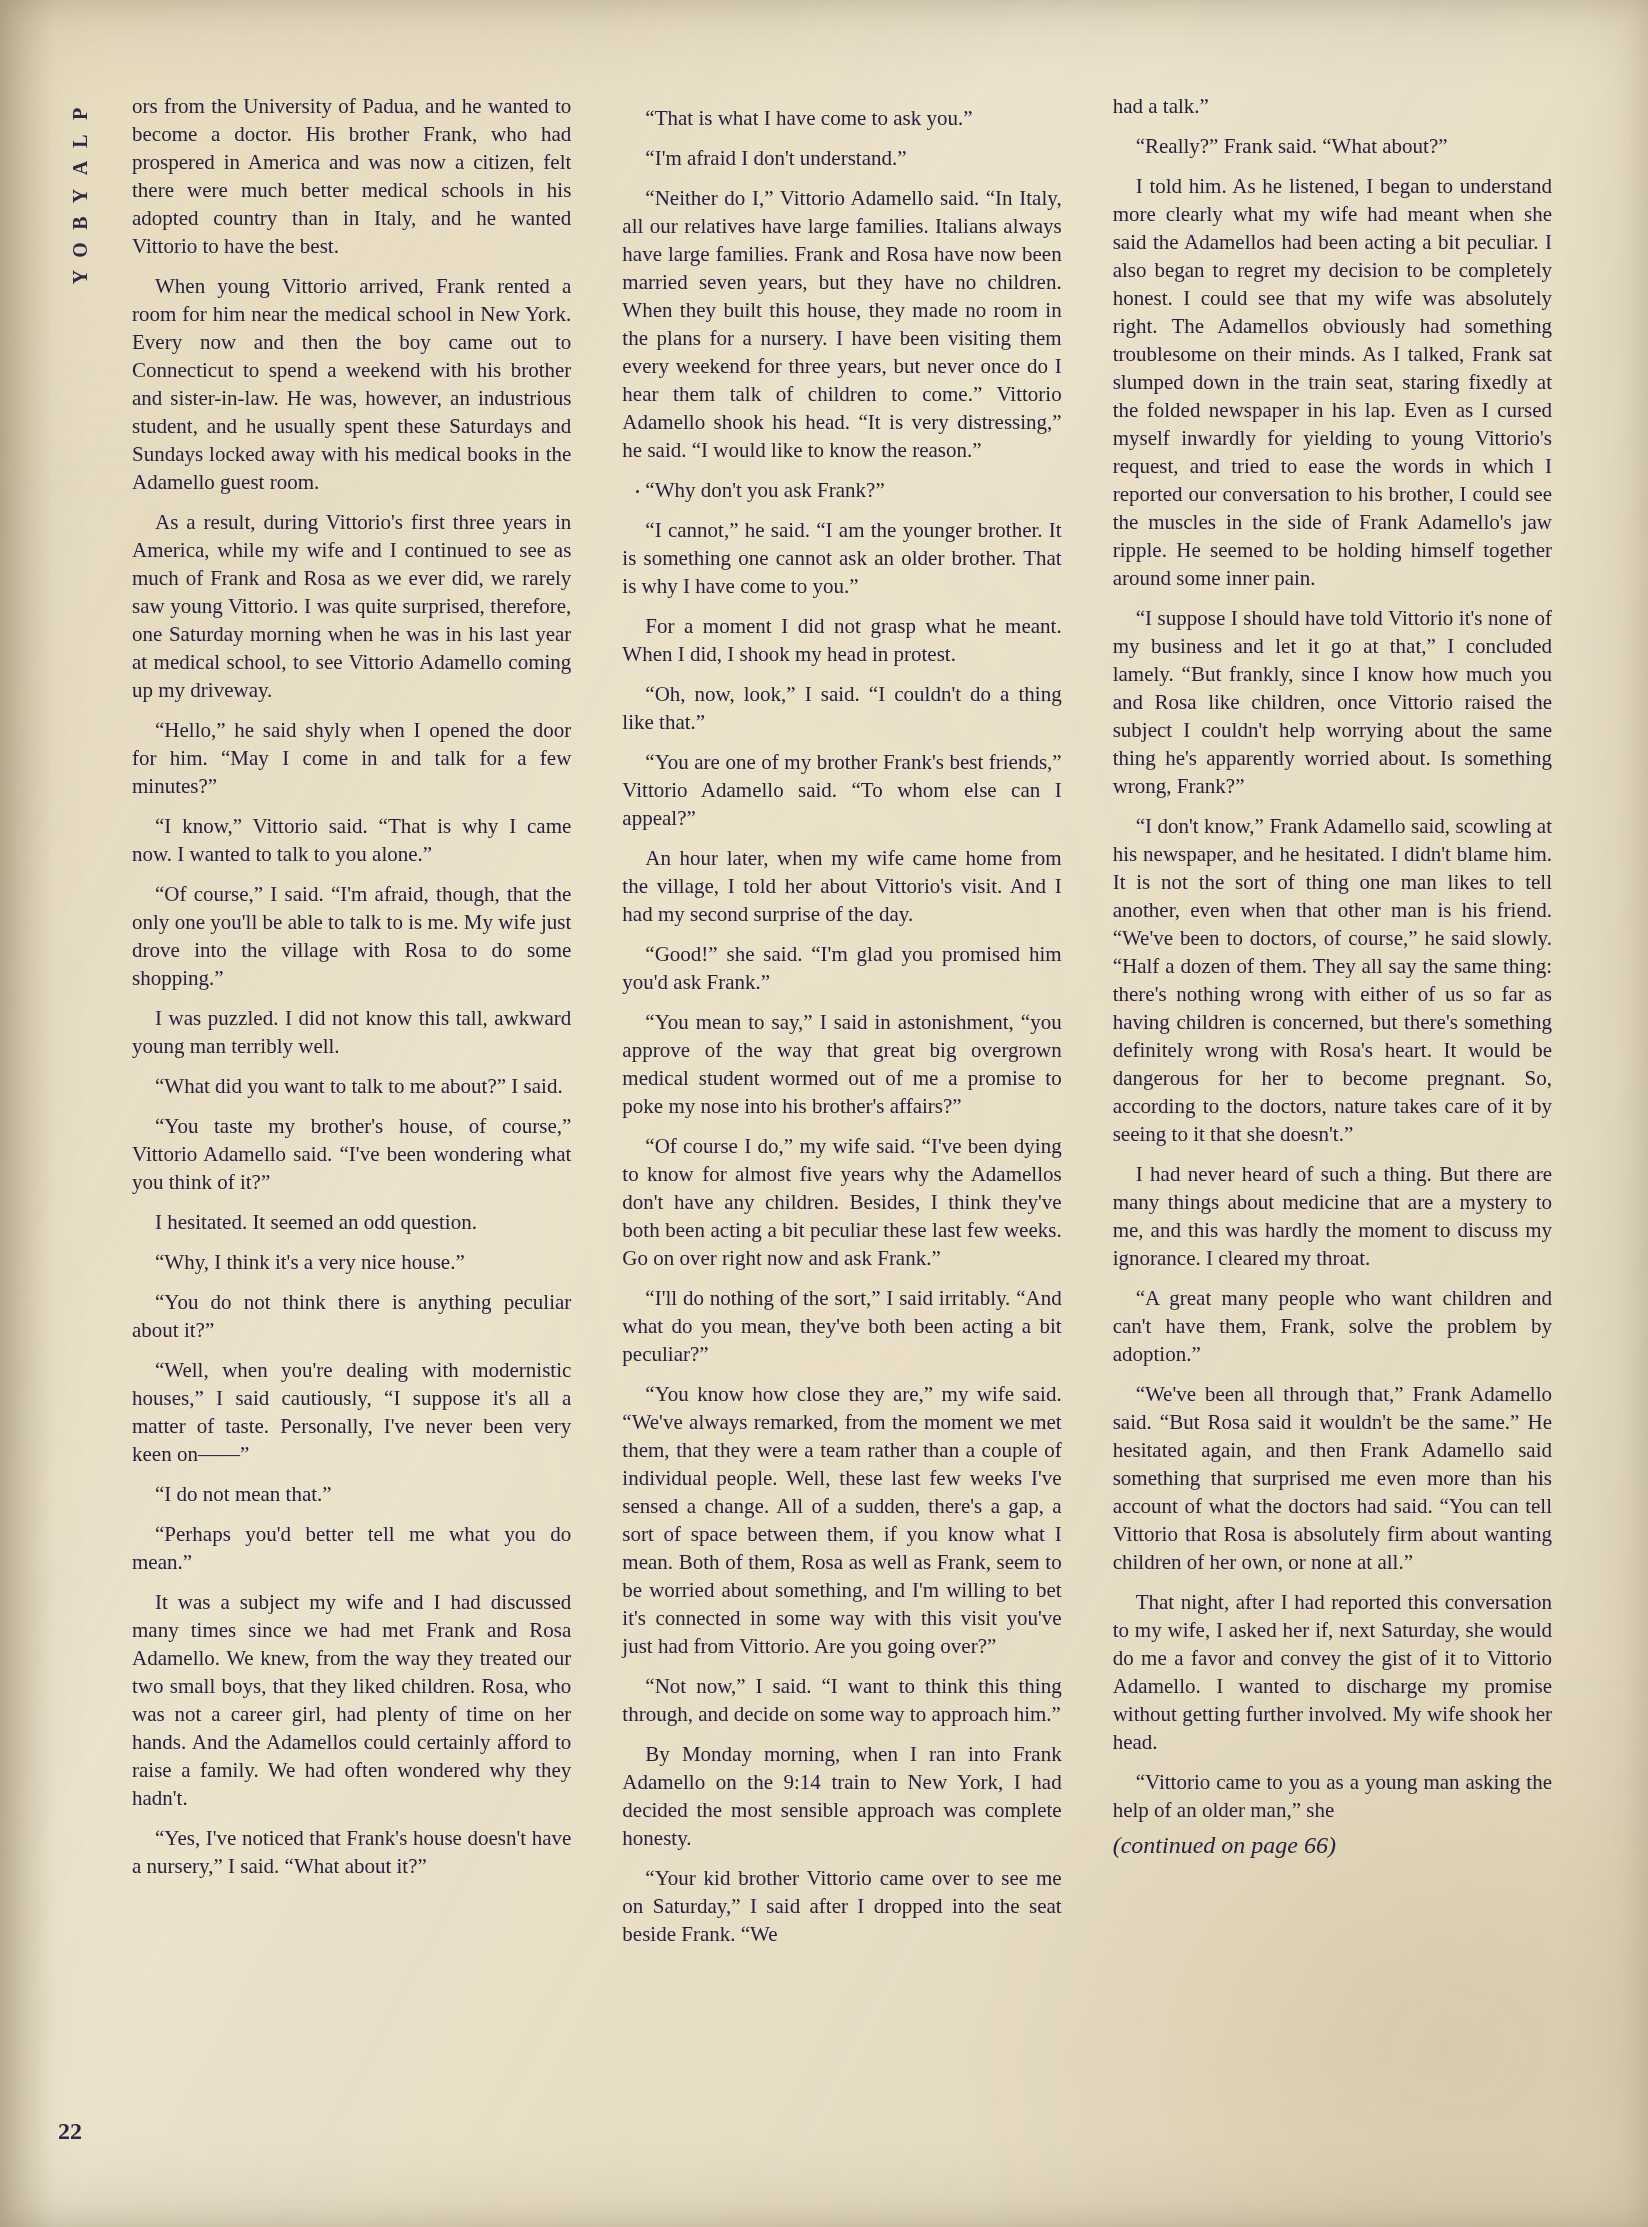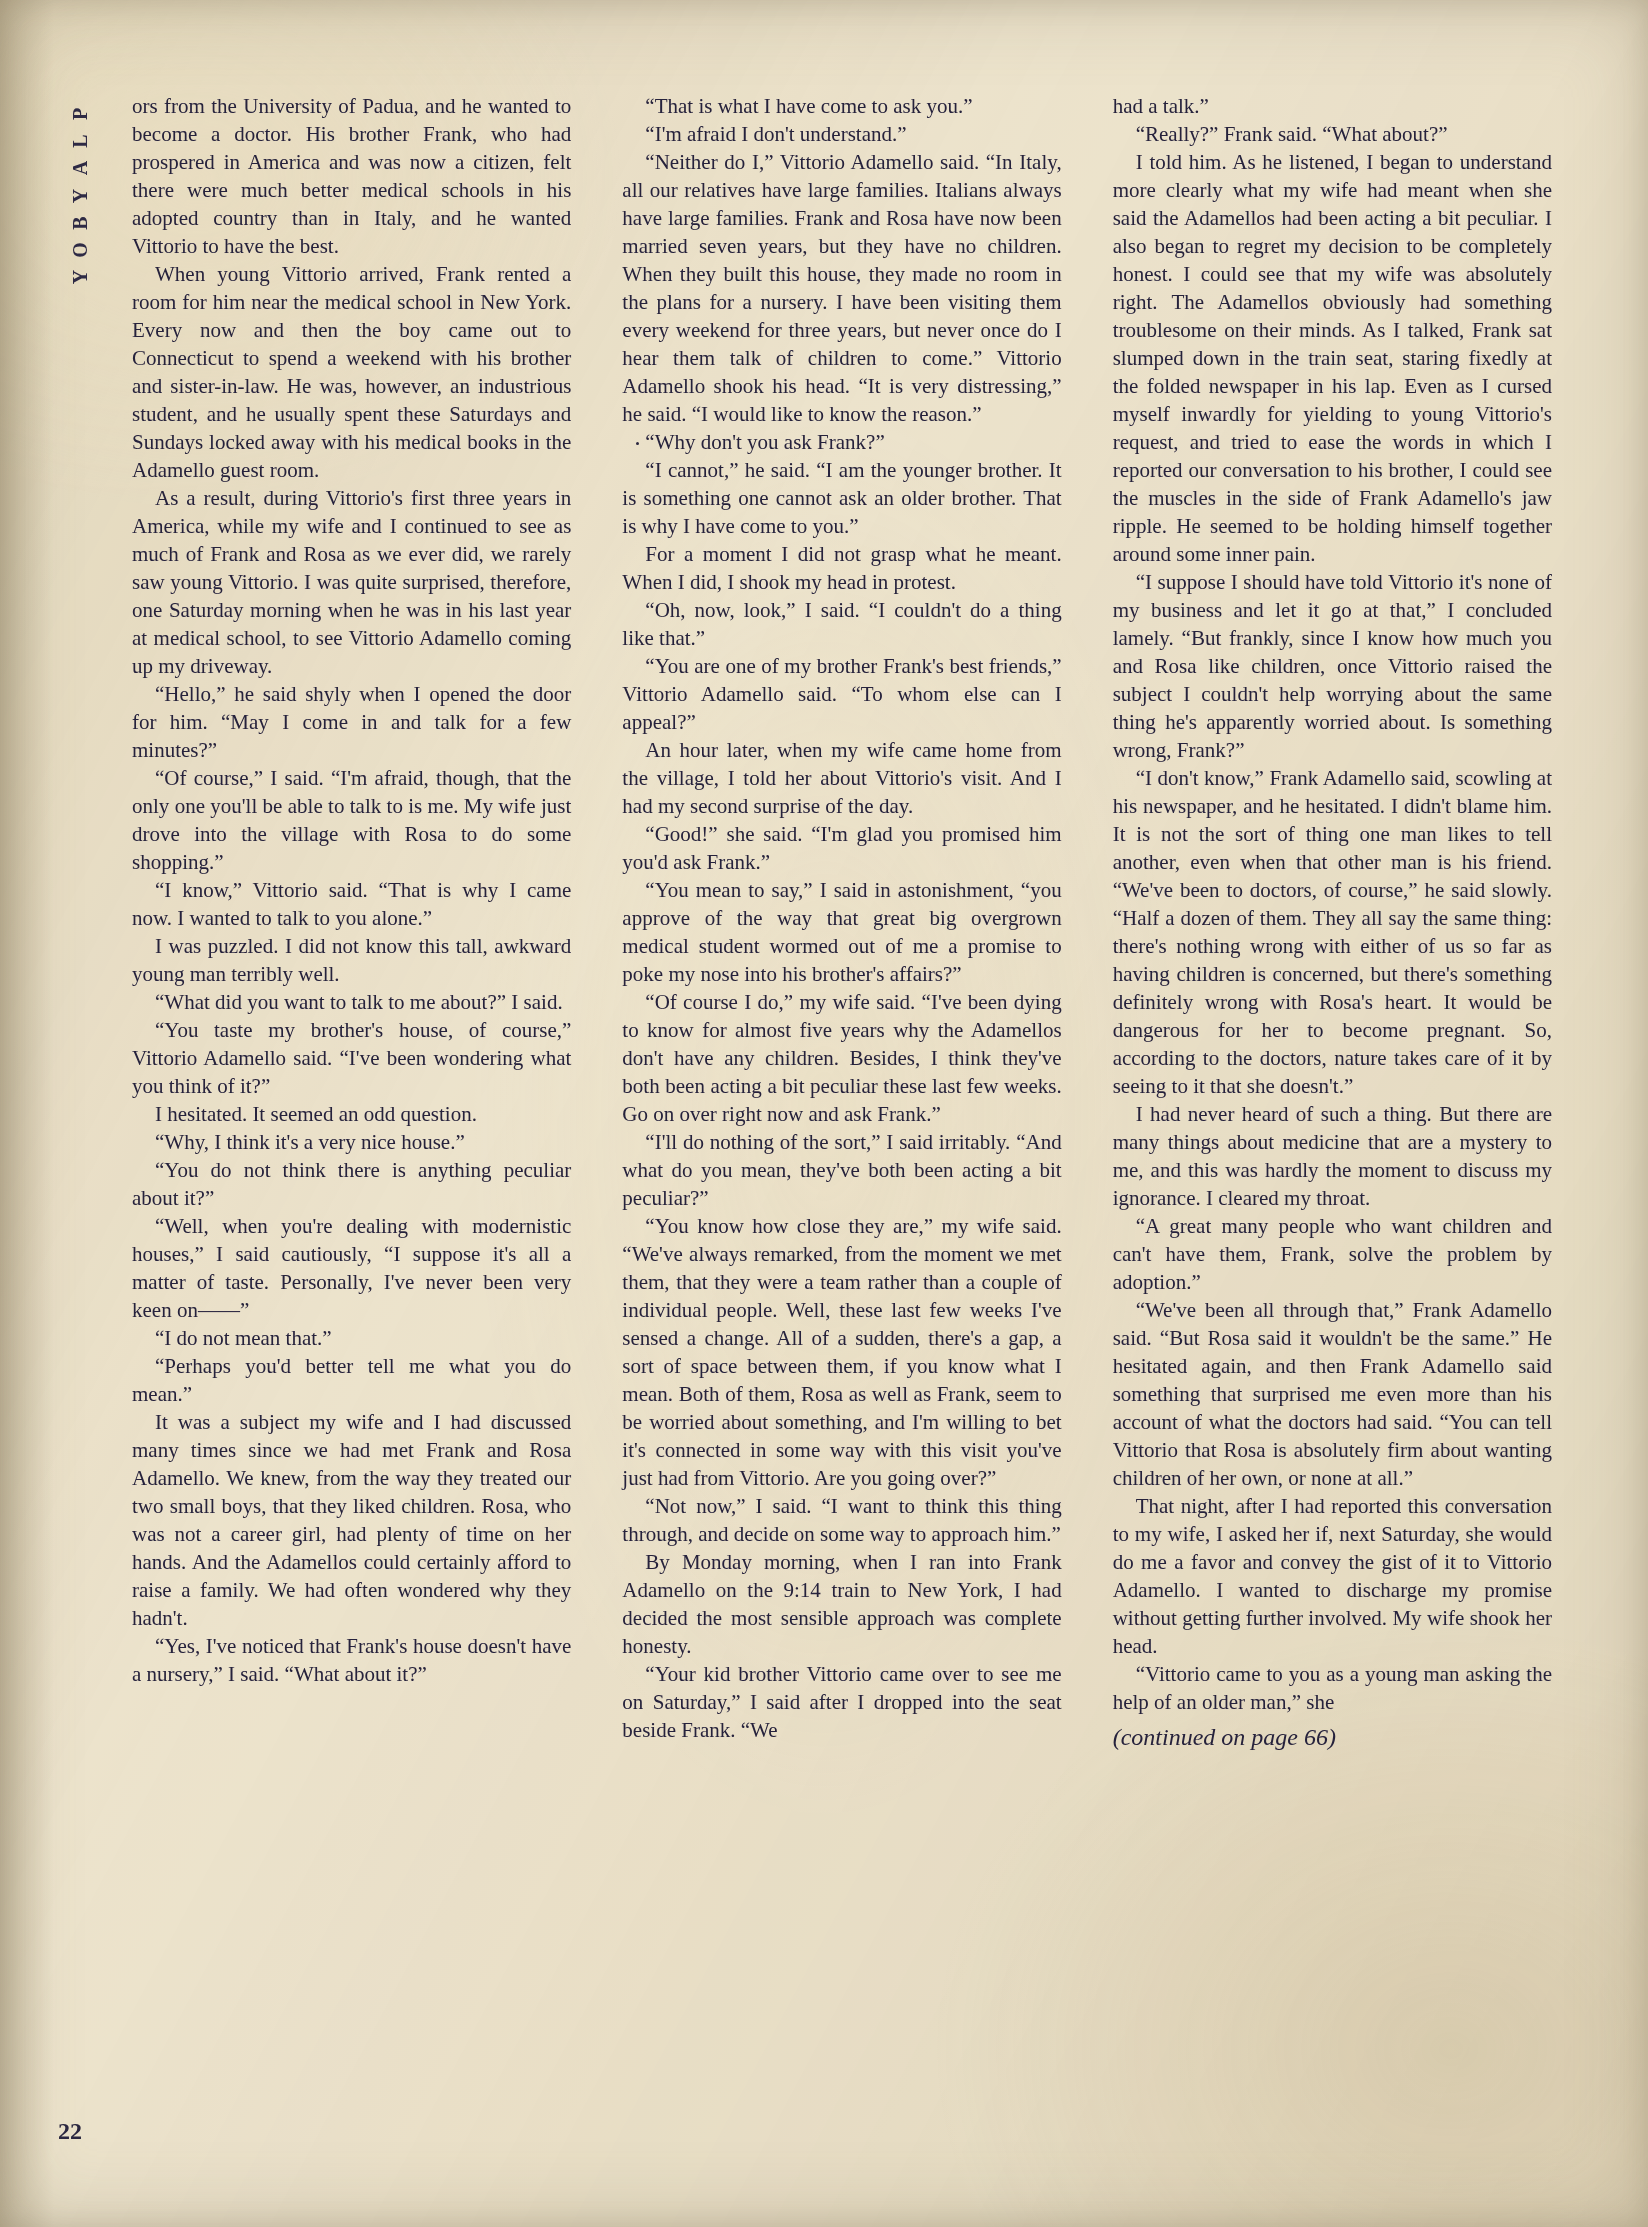--- a/index.html
+++ b/index.html
@@ -95,20 +95,21 @@
     font-size: 21px;
     line-height: 28px;
     color: #26223c;
     text-indent: 0;
     hyphens: none;
     -webkit-hyphens: none;
     font-family: "Liberation Serif", "DejaVu Serif", serif;
   }
   .column p.indent {
     text-indent: 23px;
+    margin-top: 12px;
   }
   .column p:last-child {
     text-align-last: left;
   }
   .column p.runon {
     text-align-last: left;
   }
   #continued-line {
     margin-top: 6.7px;
     font-style: italic;
@@ -146,22 +147,22 @@
     </div>
 
   <div id="page-number">22</div>
 
   <div id="columns">
     <div class="column">
         <p>ors from the University of Padua, and he wanted to become a doctor. His brother Frank, who had prospered in America and was now a citizen, felt there were much better medical schools in his adopted country than in Italy, and he wanted Vittorio to have the best.</p>
         <p class="indent">When young Vittorio arrived, Frank rented a room for him near the medical school in New York. Every now and then the boy came out to Connecticut to spend a weekend with his brother and sister-in-law. He was, however, an industrious student, and he usually spent these Saturdays and Sundays locked away with his medical books in the Adamello guest room.</p>
         <p class="indent">As a result, during Vittorio's first three years in America, while my wife and I continued to see as much of Frank and Rosa as we ever did, we rarely saw young Vittorio. I was quite surprised, therefore, one Saturday morning when he was in his last year at medical school, to see Vittorio Adamello coming up my driveway.</p>
         <p class="indent">“Hello,” he said shyly when I opened the door for him. “May I come in and talk for a few minutes?”</p>
+        <p class="indent">“I know,” Vittorio said. “That is why I came now. I wanted to talk to you alone.”</p>
         <p class="indent">“Of course,” I said. “I'm afraid, though, that the only one you'll be able to talk to is me. My wife just drove into the village with Rosa to do some shopping.”</p>
-        <p class="indent">“I know,” Vittorio said. “That is why I came now. I wanted to talk to you alone.”</p>
         <p class="indent">I was puzzled. I did not know this tall, awkward young man terribly well.</p>
         <p class="indent">“What did you want to talk to me about?” I said.</p>
         <p class="indent">“You taste my brother's house, of course,” Vittorio Adamello said. “I've been wondering what you think of it?”</p>
         <p class="indent">I hesitated. It seemed an odd question.</p>
         <p class="indent">“Why, I think it's a very nice house.”</p>
         <p class="indent">“You do not think there is anything peculiar about it?”</p>
         <p class="indent">“Well, when you're dealing with modernistic houses,” I said cautiously, “I suppose it's all a matter of taste. Personally, I've never been very keen on——”</p>
         <p class="indent">“I do not mean that.”</p>
         <p class="indent">“Perhaps you'd better tell me what you do mean.”</p>
         <p class="indent">It was a subject my wife and I had discussed many times since we had met Frank and Rosa Adamello. We knew, from the way they treated our two small boys, that they liked children. Rosa, who was not a career girl, had plenty of time on her hands. And the Adamellos could certainly afford to raise a family. We had often wondered why they hadn't.</p>

